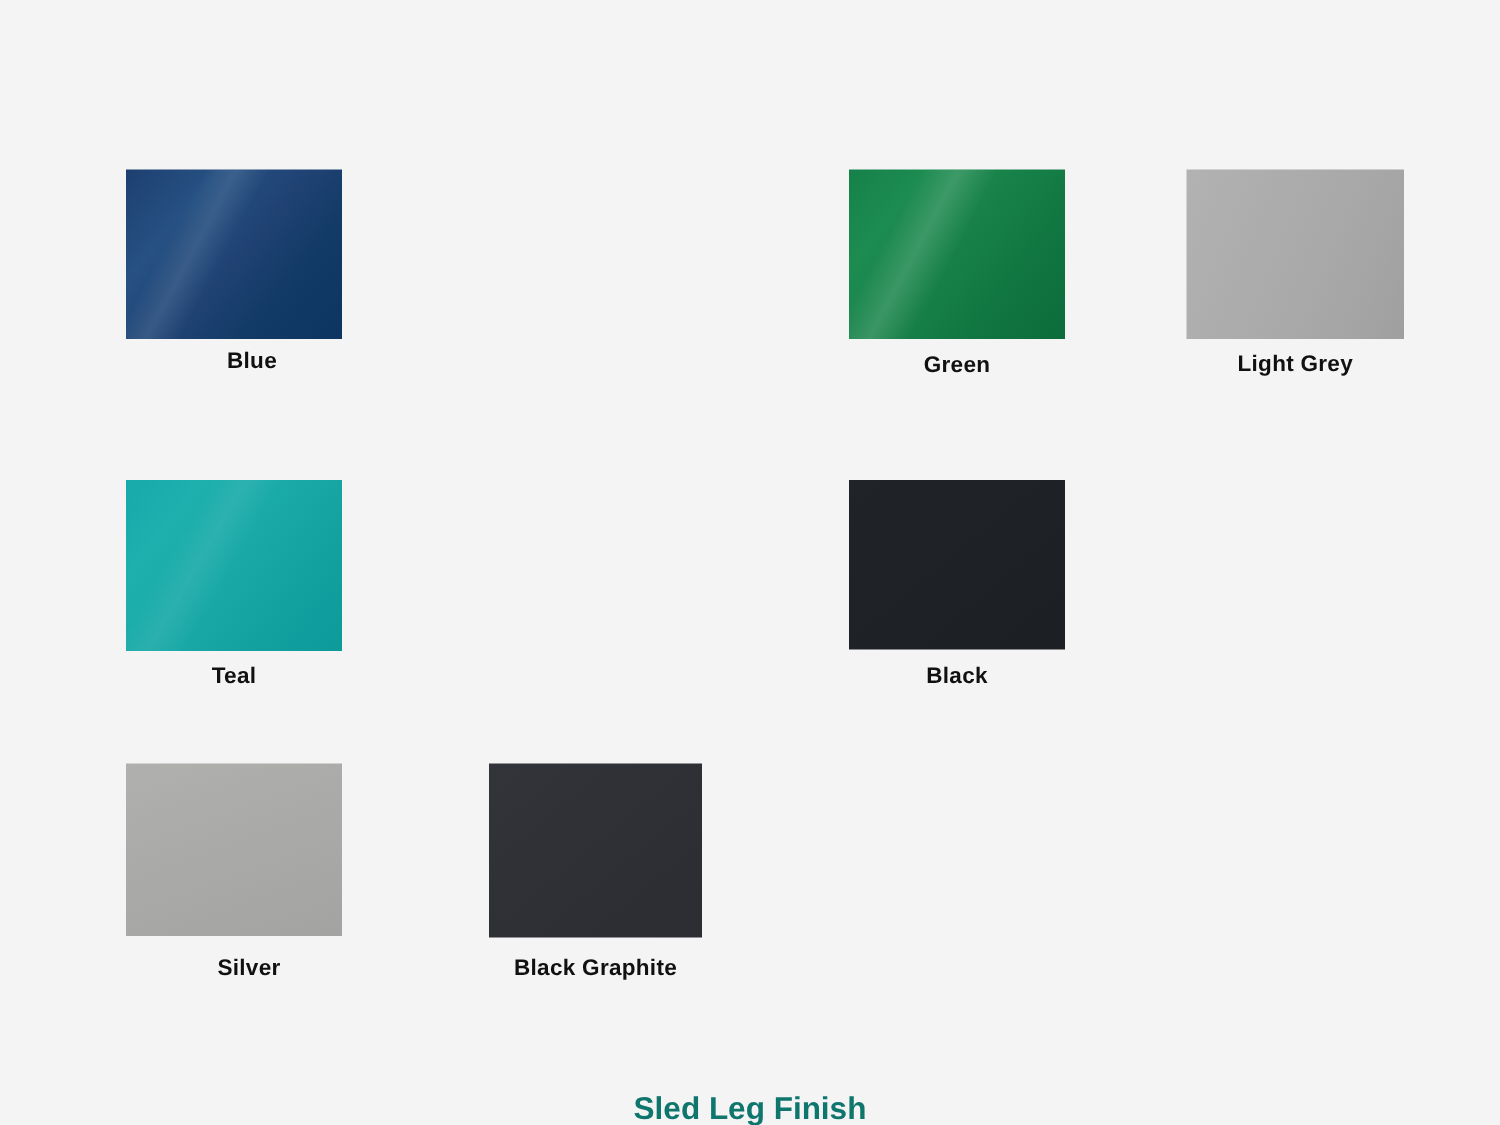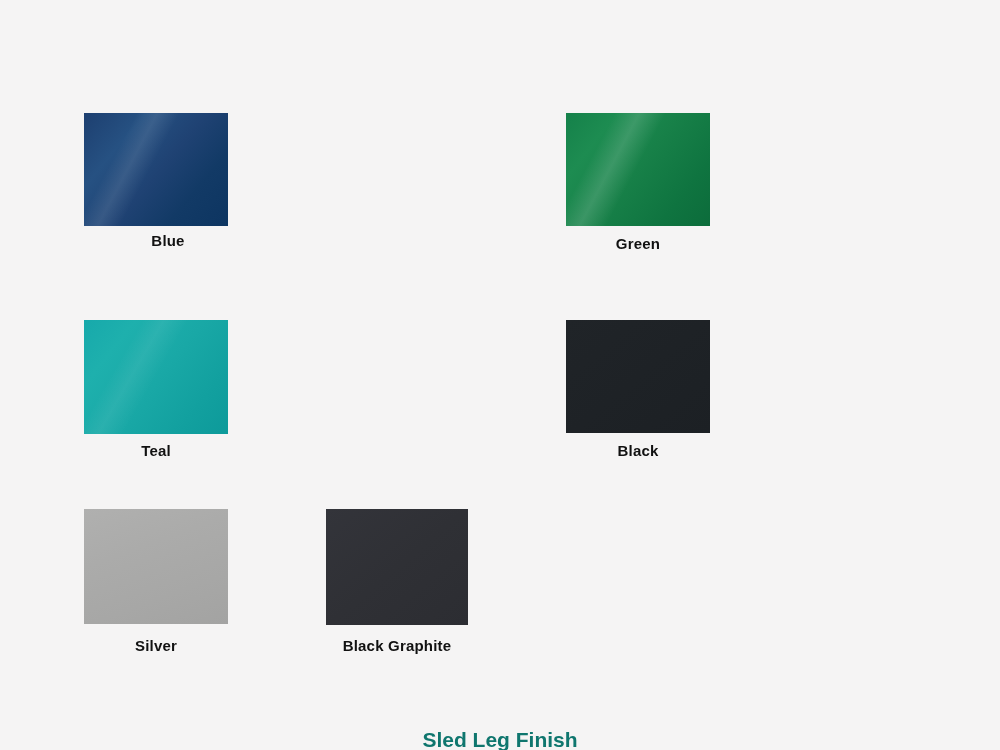--- a/index.html
+++ b/index.html
@@ -121,29 +121,33 @@
 <div id="board">
 
   <div class="swatch-cell" style="left: 84px; top: 113px; width: 168px; height: 113px;">
       <div class="swatch sw-blue" style="width: 144px; height: 113px;"></div>
       <div class="swatch-label" style="top: 119px;">Blue</div>
     </div>
     <div class="swatch-cell" style="left: 566px; top: 113px; width: 144px; height: 113px;">
       <div class="swatch sw-green" style="width: 144px; height: 113px;"></div>
       <div class="swatch-label" style="top: 122px;">Green</div>
     </div>
+    <div class="swatch-cell" style="left: 791px; top: 113px; width: 145px; height: 113px;">
+      <div class="swatch sw-lightgrey" style="width: 145px; height: 113px;"></div>
+      <div class="swatch-label" style="top: 121px;">Light Grey</div>
+    </div>
     <div class="swatch-cell" style="left: 84px; top: 320px; width: 144px; height: 114px;">
       <div class="swatch sw-teal" style="width: 144px; height: 114px;"></div>
       <div class="swatch-label" style="top: 122px;">Teal</div>
     </div>
     <div class="swatch-cell" style="left: 566px; top: 320px; width: 144px; height: 143px; text-decoration: underline;">
       <div class="swatch sw-black" style="width: 144px; height: 113px;"></div>
       <div class="swatch-label" style="top: 122px;">Black</div>
     </div>
-    <div class="swatch-cell" style="left: 84px; top: 509px; width: 144px; height: 115px;">
+    <div class="swatch-cell" style="left: 84px; top: 509px; width: 144px; height: 115px; padding-left: 20px;">
       <div class="swatch sw-silver" style="width: 144px; height: 115px;"></div>
       <div class="swatch-label" style="top: 128px;">Silver</div>
     </div>
     <div class="swatch-cell" style="left: 326px; top: 509px; width: 142px; height: 116px; text-decoration: underline;">
       <div class="swatch sw-blackgraphite" style="width: 142px; height: 116px;"></div>
       <div class="swatch-label" style="top: 128px;">Black Graphite</div>
     </div>
     <div class="page-title" style="top: 699px;">Sled Leg Finish</div>
 </div>
 

